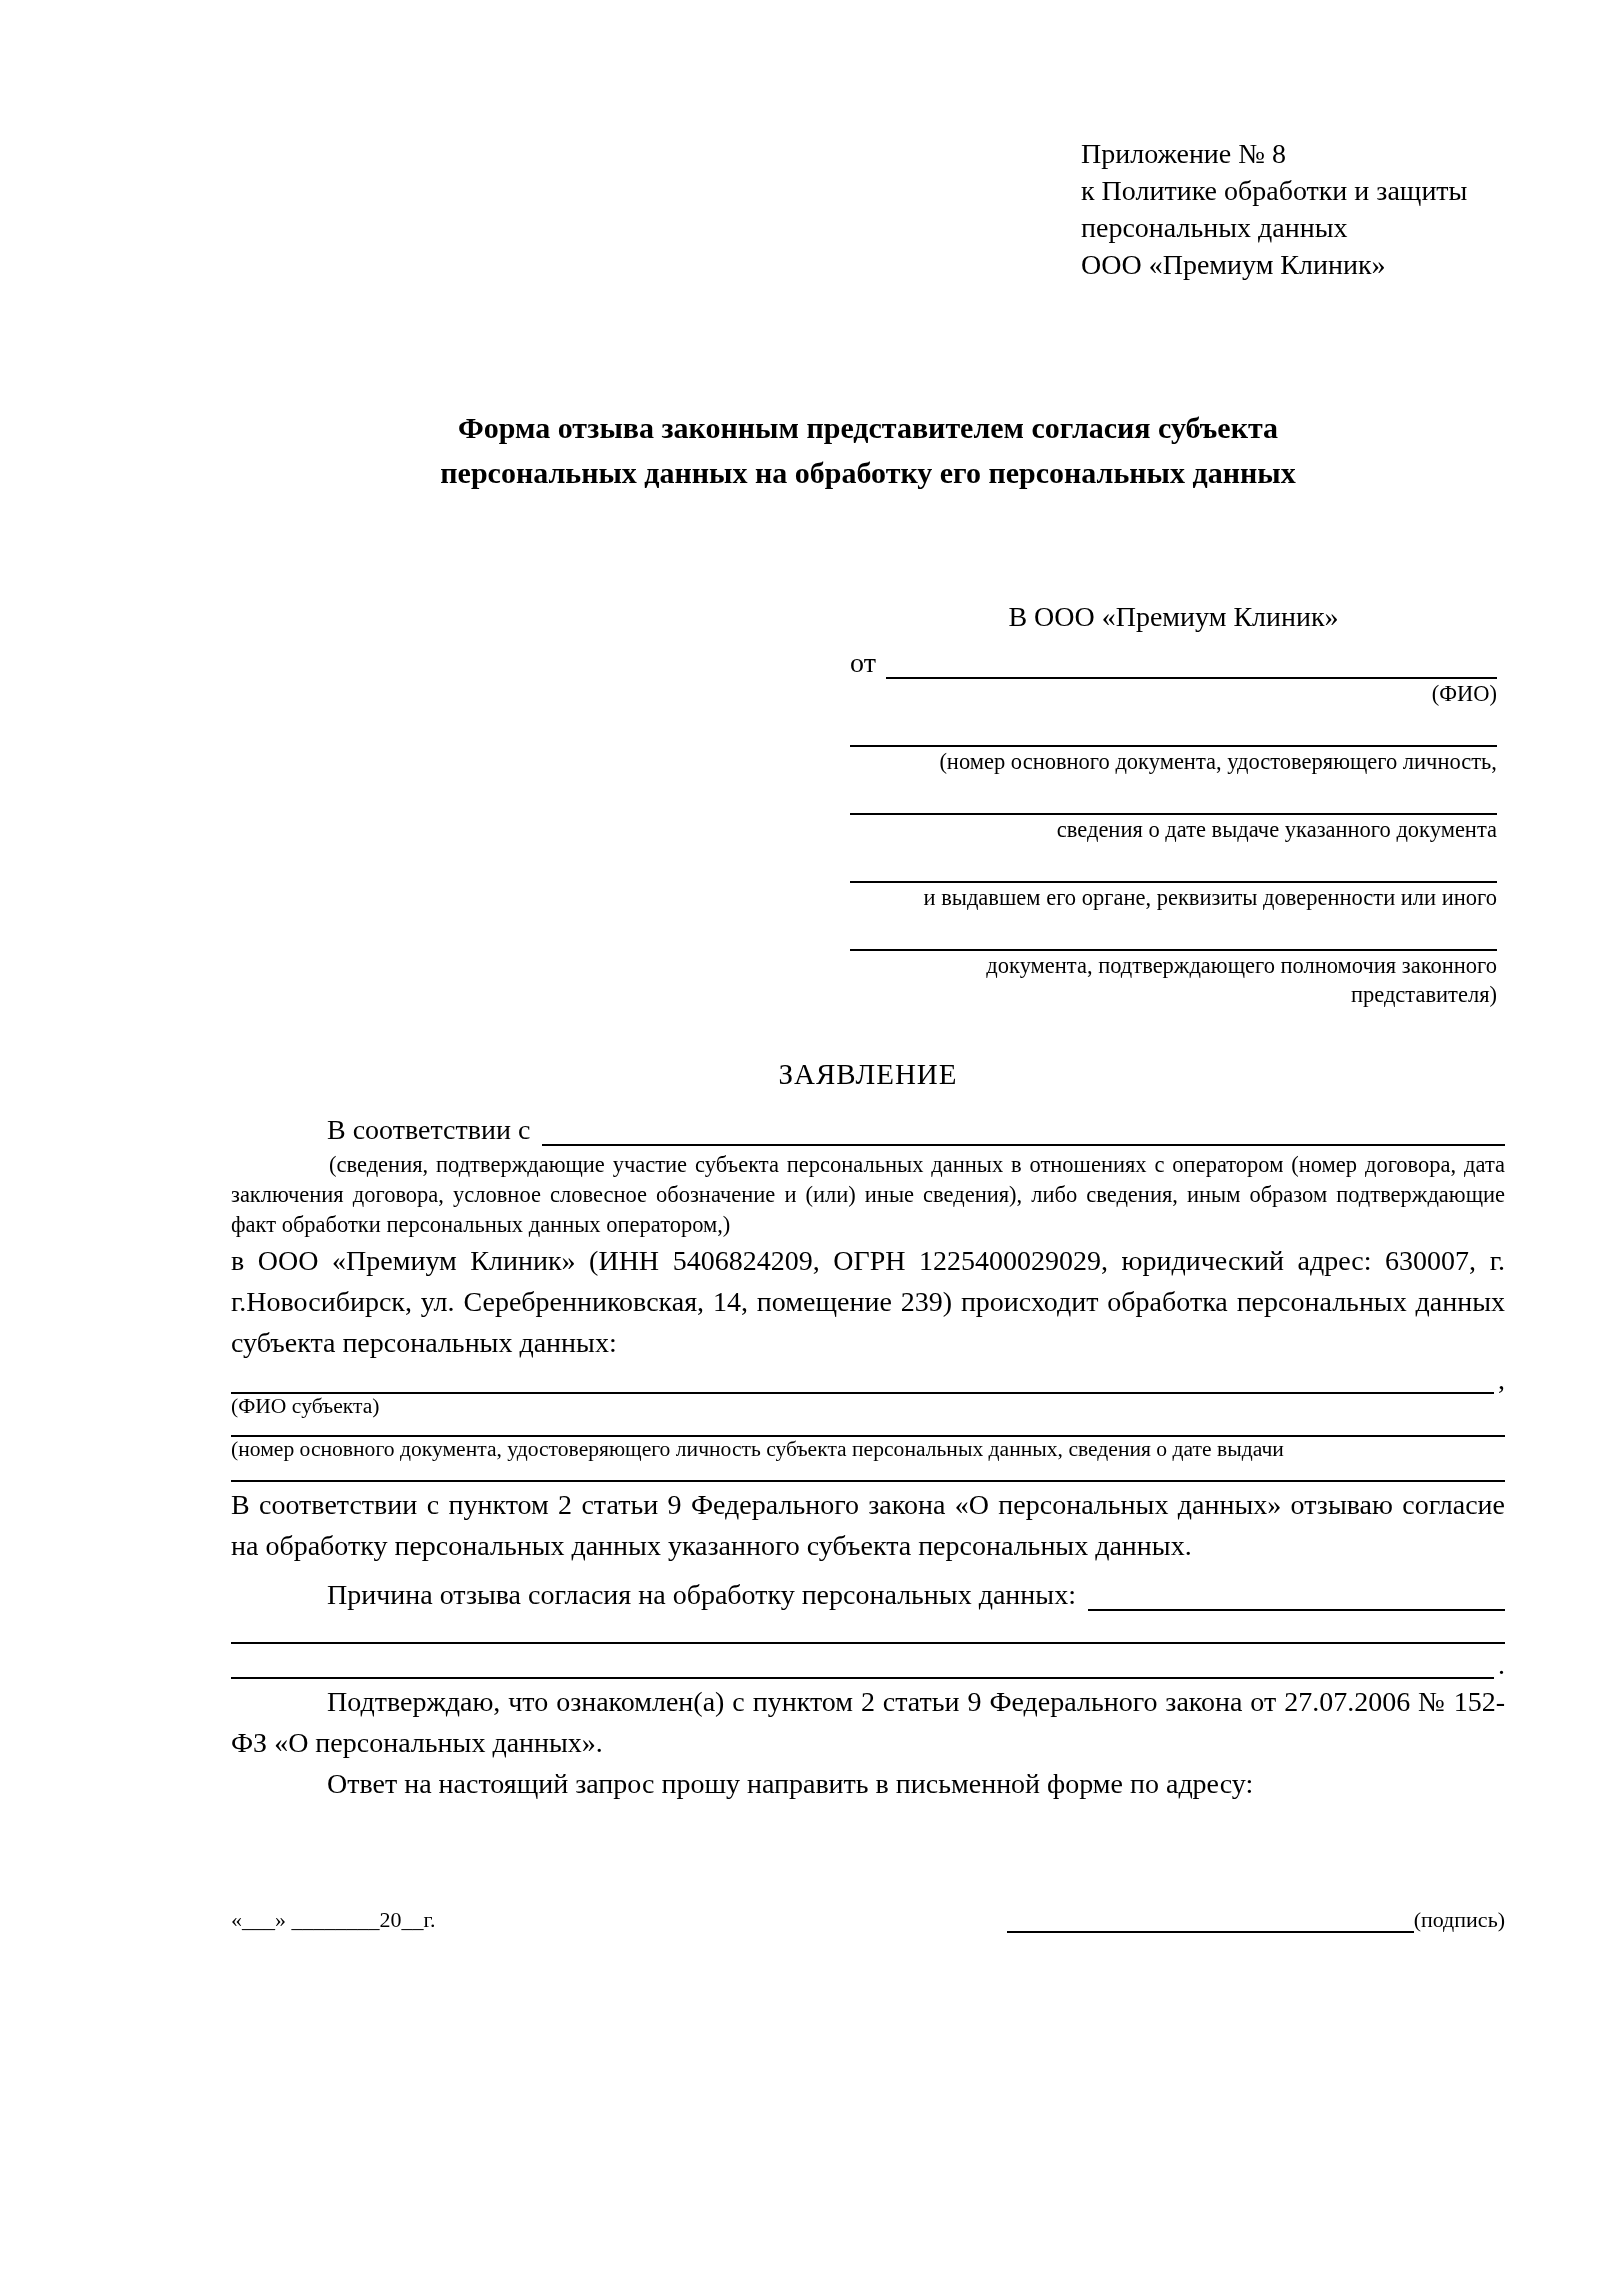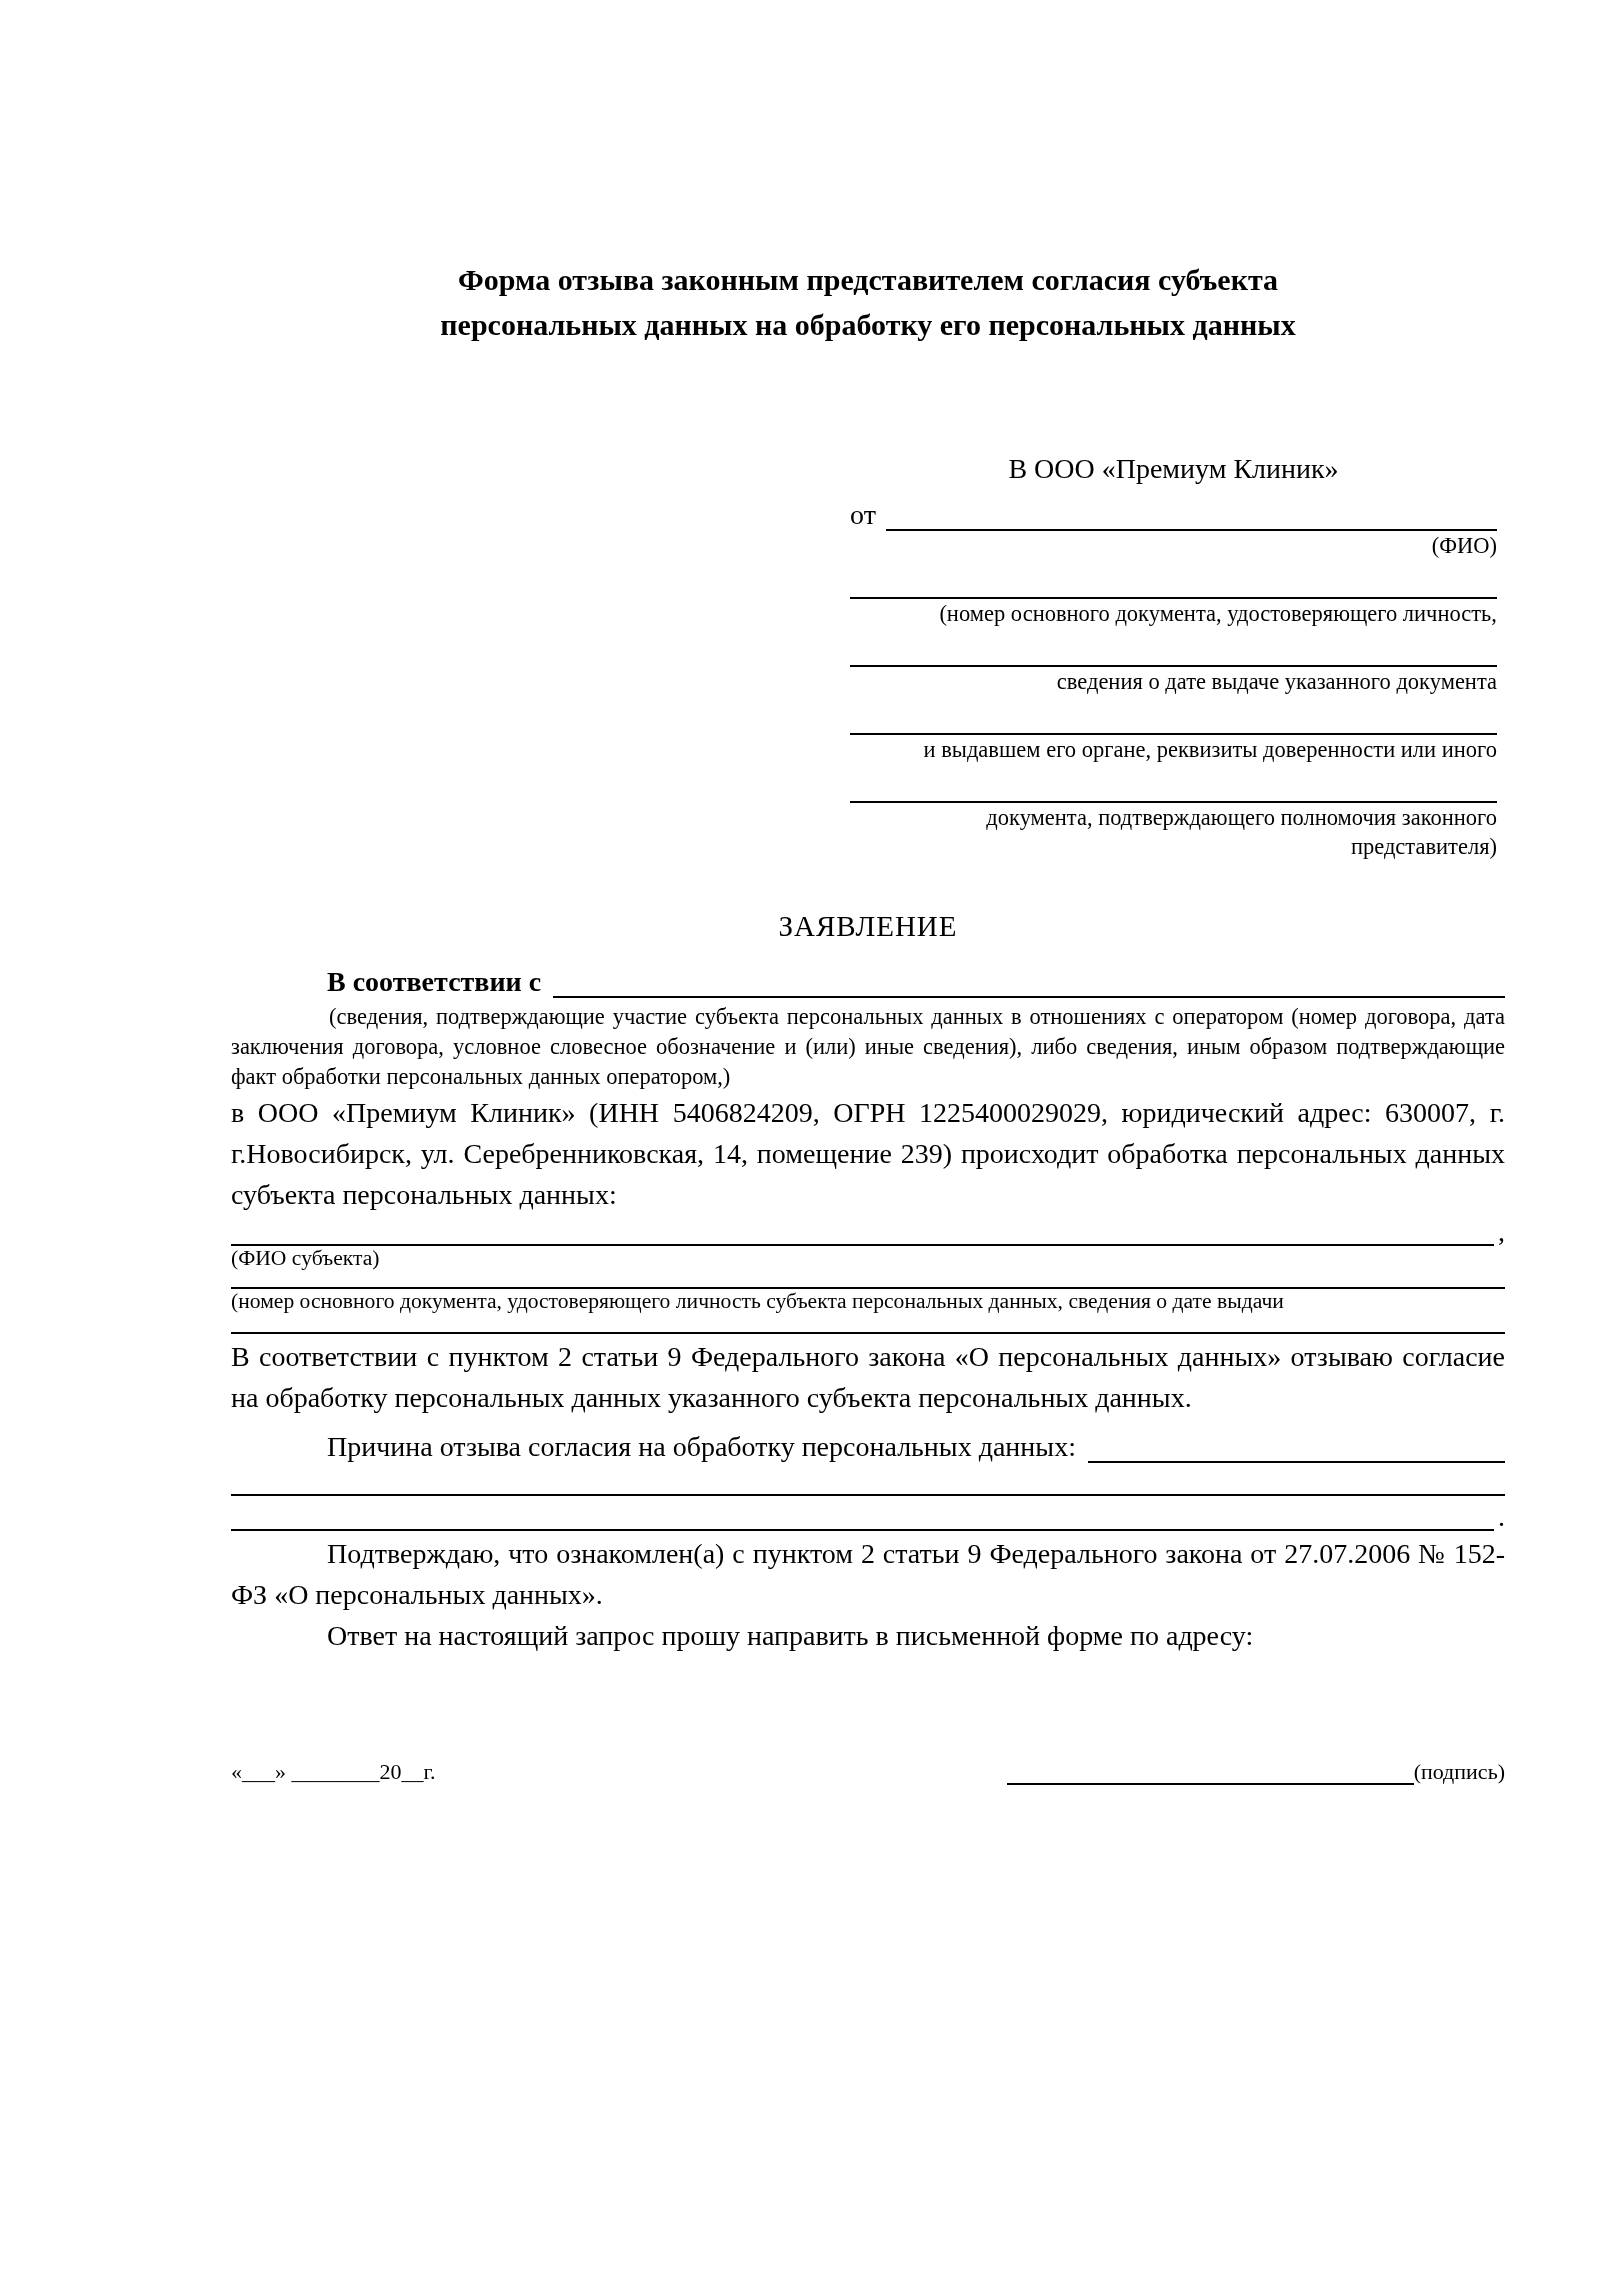--- a/index.html
+++ b/index.html
@@ -28,21 +28,21 @@
   .blank{border-bottom:2px solid #000;}
   .b38{height:37px;}
   .b30{height:29px;}
   .b16{height:15.7px;}
   .b18{height:17.6px;}
   .b32{height:31px;}
   .b34{height:33px;}
   
   .zayav{margin-top:47px;text-align:center;font-size:29px;line-height:37px;letter-spacing:1px;}
   .accordance{display:flex;align-items:flex-end;height:41px;margin-top:11.8px;font-size:28px;}
-  .accordance .lbl{flex:0 0 auto;padding-left:96px;padding-right:11.8px;font-weight:bold;}
+  .accordance .lbl{flex:0 0 auto;padding-left:96px;padding-right:11.8px;}
   .fineprint{font-size:22.5px;line-height:30px;text-align:justify;text-indent:98px;margin-top:3.9px;}
   .body-par{font-size:28px;line-height:41px;text-align:justify;}
   .ind{text-indent:96px;}
   .mt6{margin-top:2px;}
   .trail-row{display:flex;align-items:flex-end;}
   .trail-row .tail{flex:0 0 auto;font-size:28px;line-height:29px;padding-left:3.9px;}
   .reason-row{display:flex;align-items:flex-end;height:41px;font-size:28px;margin-top:3.9px;}
   .reason-row .lbl{flex:0 0 auto;padding-left:96px;padding-right:11.8px;white-space:nowrap;}
   .addr-row{display:flex;align-items:flex-end;height:39px;font-size:28px;}
   .addr-row .addr-fill{flex:0 0 auto;width:519px;border-bottom:2px solid #000;height:100%;}
@@ -53,20 +53,26 @@
   .sig-group{display:flex;align-items:flex-end;}
   .sig-line{width:407px;border-bottom:2px solid #000;height:33px;}
   .sig-cap{white-space:nowrap;}
 </style>
 </head>
 <body>
 
 <div class="page">
   <div class="content">
 
+    <div class="appendix">
+      <div>Приложение № 8</div>
+      <div>к Политике обработки и защиты</div>
+      <div>персональных данных</div>
+      <div>ООО «Премиум Клиник»</div>
+    </div>
 
     <div class="doc-title">
       <div>Форма отзыва законным представителем согласия субъекта</div>
       <div>персональных данных на обработку его персональных данных</div>
     </div>
 
     <div class="recipient">
       <div class="r-to">В ООО «Премиум Клиник»</div>
       <div class="from-row">
         <span class="lbl">от</span>

